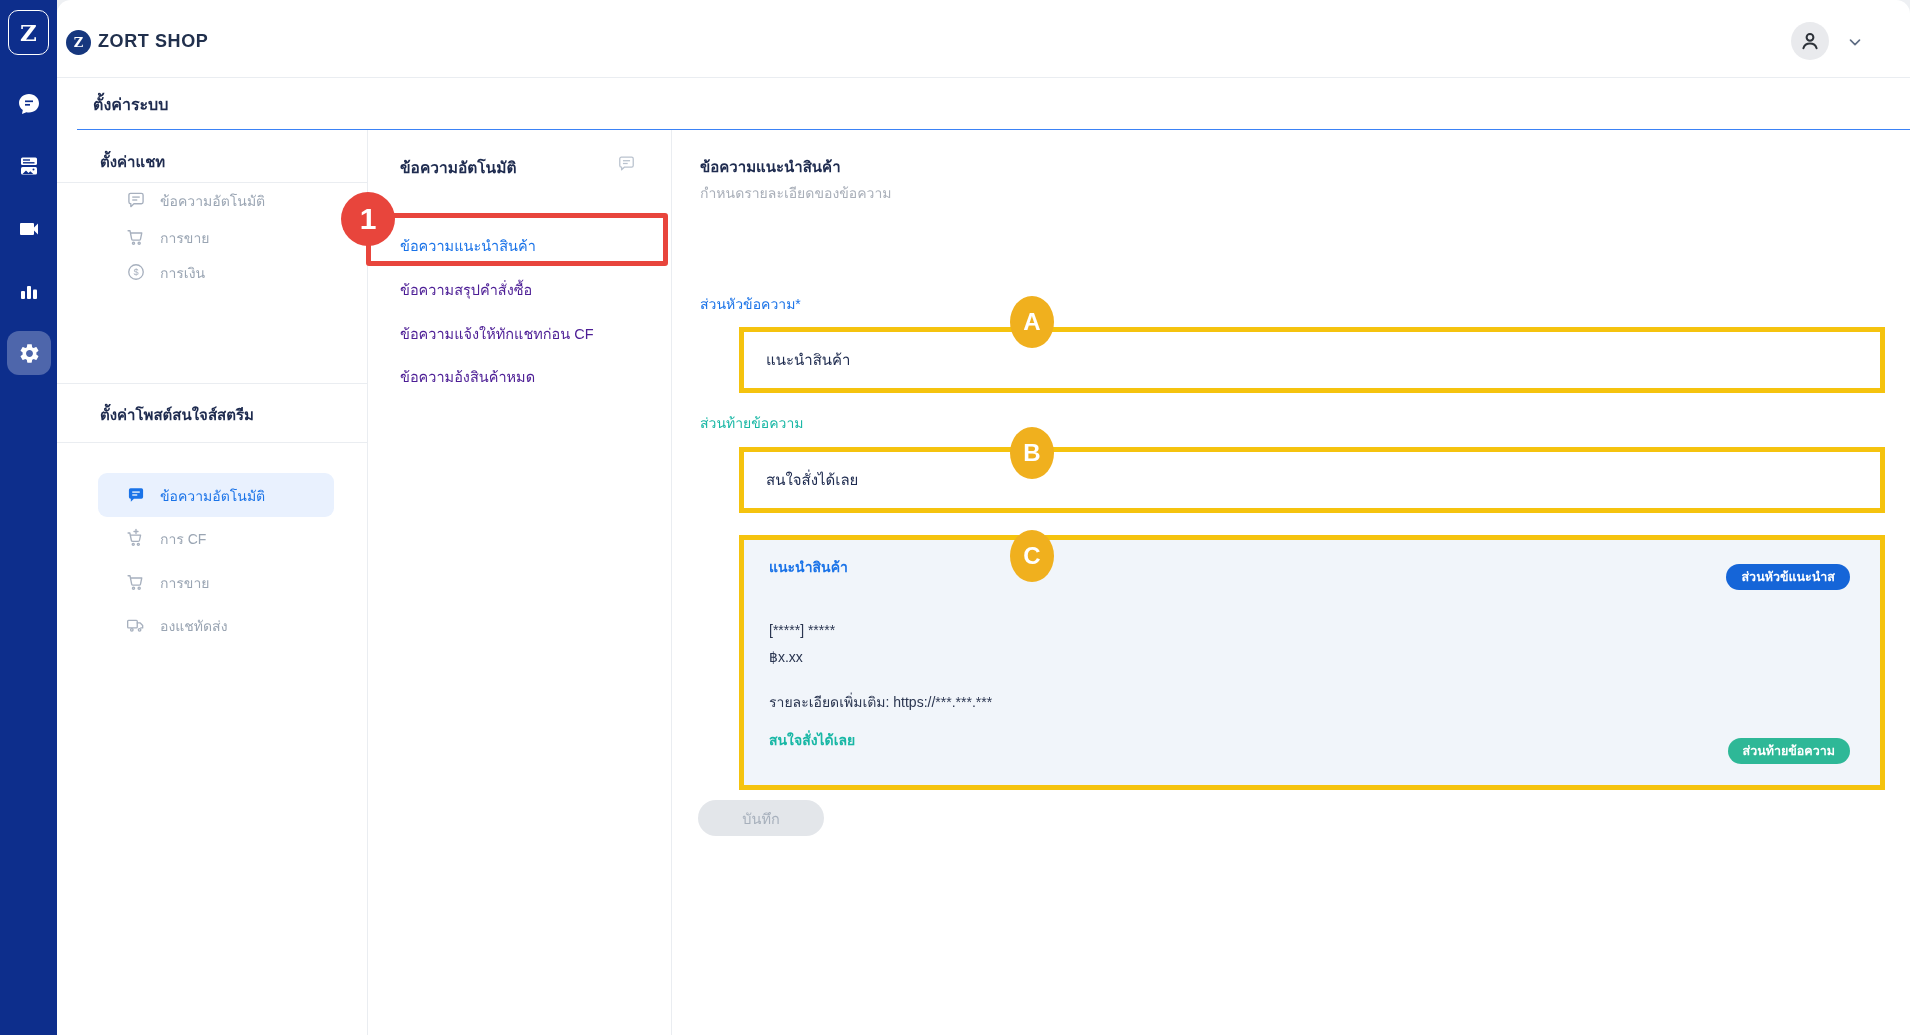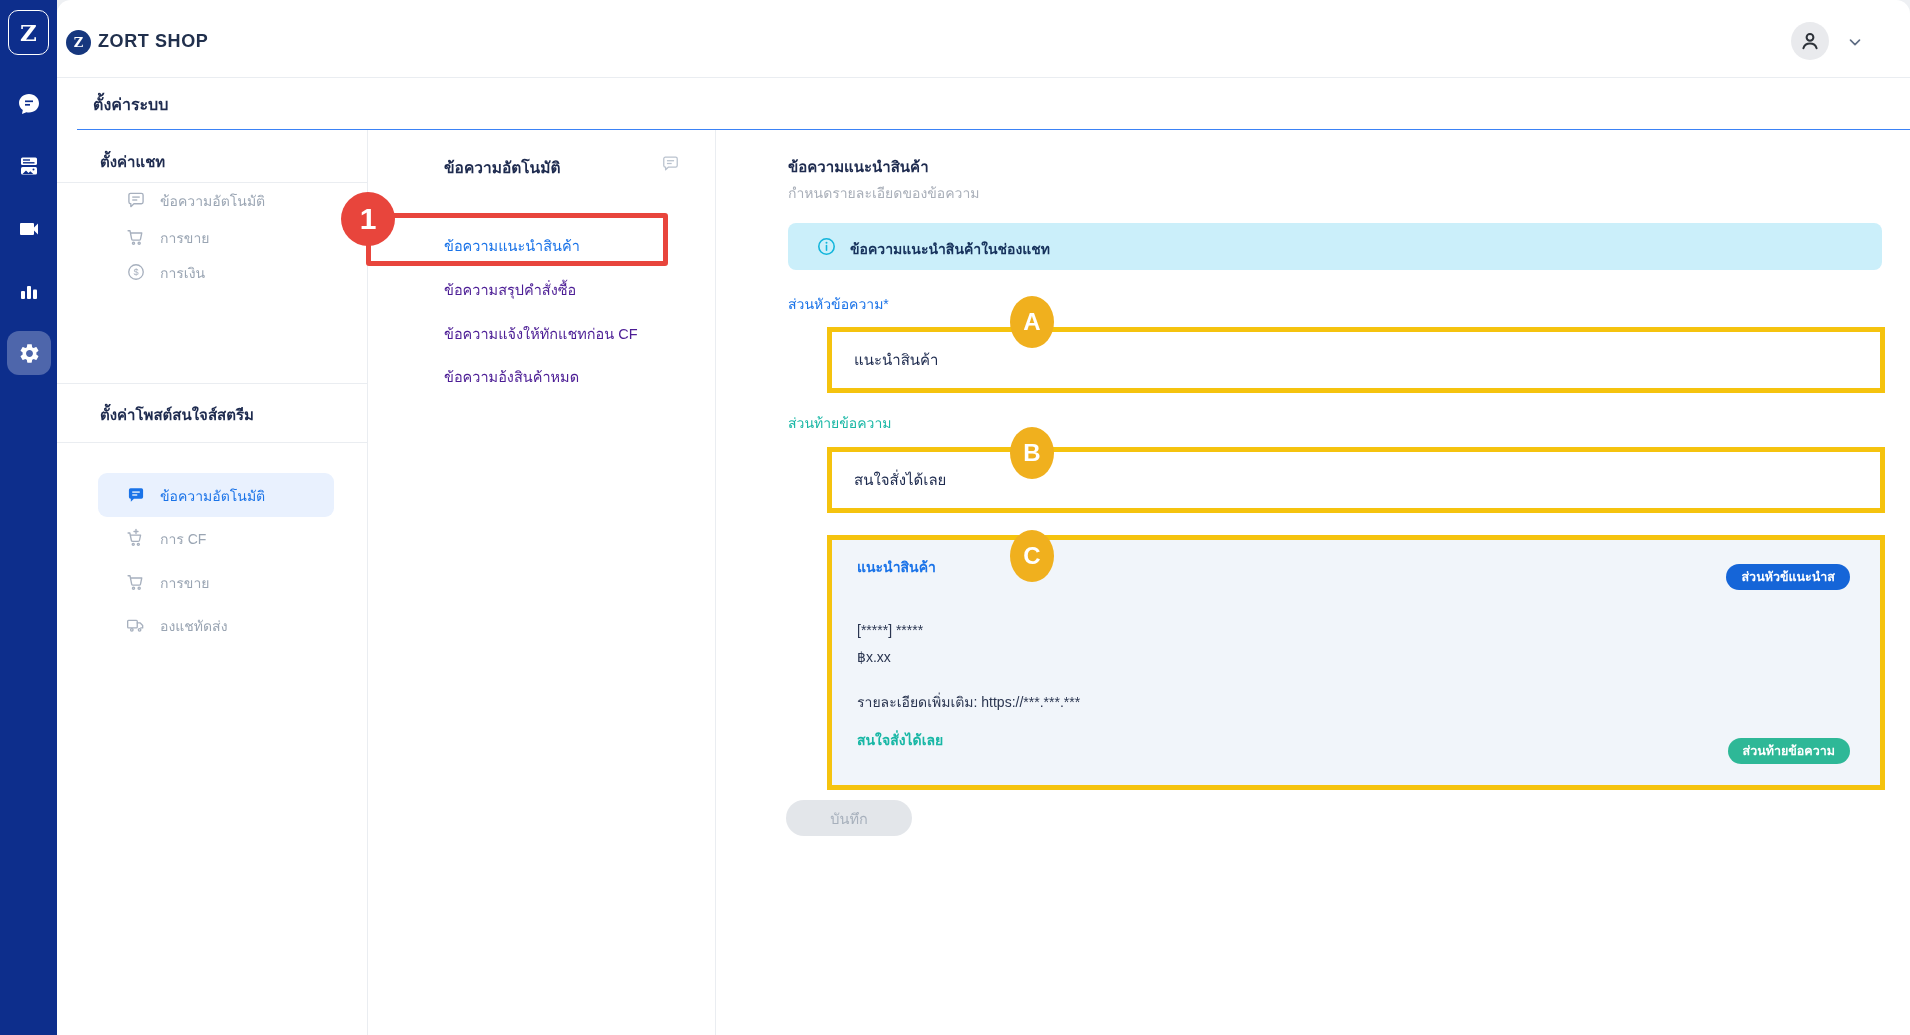--- a/index.html
+++ b/index.html
@@ -28,21 +28,21 @@
   .brand-circle span { color:#fff; font-size:13px; font-weight:800; font-family:"DejaVu Serif","Liberation Serif",serif; }
   .brand-name { position:absolute; left:41px; top:31px; font-size:18px; font-weight:600; color:#21304d; letter-spacing:.6px; }
   .avatar { position:absolute; left:1734px; top:22px; width:38px; height:38px; border-radius:50%;
             background:#e9eaed; display:flex; align-items:center; justify-content:center; cursor:pointer; }
   .avatar svg { width:24px; height:24px; }
   .chevron { position:absolute; left:1789px; top:33px; width:18px; height:18px; cursor:pointer; }
 
   .titlebar { position:absolute; left:0; top:78px; right:0; height:52px; border-bottom:1px solid #3b82f6;margin-left:20px; }
   .page-title { position:absolute; left:16px; top:14px; font-size:16px; font-weight:700; color:#1e2b4f; }
 
-  .content { position:absolute; left:0; top:130px; right:0; bottom:0; display:flex;gap:44px; }
+  .content { position:absolute; left:0; top:130px; right:0; bottom:0; display:flex; }
   .col1 { position:relative; width:311px; border-right:1px solid #eaedf1; }
   .col2 { position:relative; width:304px; border-right:1px solid #eaedf1; }
   .col3 { position:relative; flex:1; }
 
   .hline { position:absolute; left:0; right:0; height:1px; background:#eaedf1; }
   .sec-title { position:absolute; left:43px; font-size:15px; font-weight:700; color:#1e2b4f; }
   .nav-ico { position:absolute; left:69px; width:20px; height:20px; color:#a7b0be; }
   .nav-ico svg { width:20px; height:20px; }
   .nav-label { position:absolute; left:103px; font-size:14px; color:#9aa5b3; cursor:pointer; }
   .active-pill { position:absolute; left:41px; width:236px; height:44px; background:#e9f1fe; border-radius:9px; cursor:pointer; }
@@ -246,30 +246,20 @@
         <span class="col2-item blue" style="top:104px">ข้อความแนะนำสินค้า</span>
         <span class="col2-item" style="top:148px">ข้อความสรุปคำสั่งซื้อ</span>
         <span class="col2-item" style="top:192px">ข้อความแจ้งให้ทักแชทก่อน CF</span>
         <span class="col2-item" style="top:235px">ข้อความอ้งสินค้าหมด</span>
       </nav>
 
       <section class="col3">
         <div class="main-title">ข้อความแนะนำสินค้า</div>
         <div class="main-sub">กำหนดรายละเอียดของข้อความ</div>
 
-        <div class="banner">
-          <span class="banner-ico">
-            <svg viewBox="0 0 24 24" fill="none" stroke="#12b5db" stroke-width="1.8">
-                <circle cx="12" cy="12" r="8.8"></circle>
-                <line x1="12" y1="10.8" x2="12" y2="16.3" stroke-linecap="round"></line>
-                <circle cx="12" cy="7.6" r="1.15" fill="#12b5db" stroke="none"></circle>
-              </svg>
-          </span>
-          <span class="banner-text">ข้อความแนะนำสินค้าในช่องแชท</span>
-        </div>
 
         <label class="field-label-blue">ส่วนหัวข้อความ*</label>
         <div class="yellow-box field-a">
           <input value="แนะนำสินค้า" style="">
         </div>
 
         <label class="field-label-teal">ส่วนท้ายข้อความ</label>
         <div class="yellow-box field-b">
           <input value="สนใจสั่งได้เลย" style="">
         </div>

